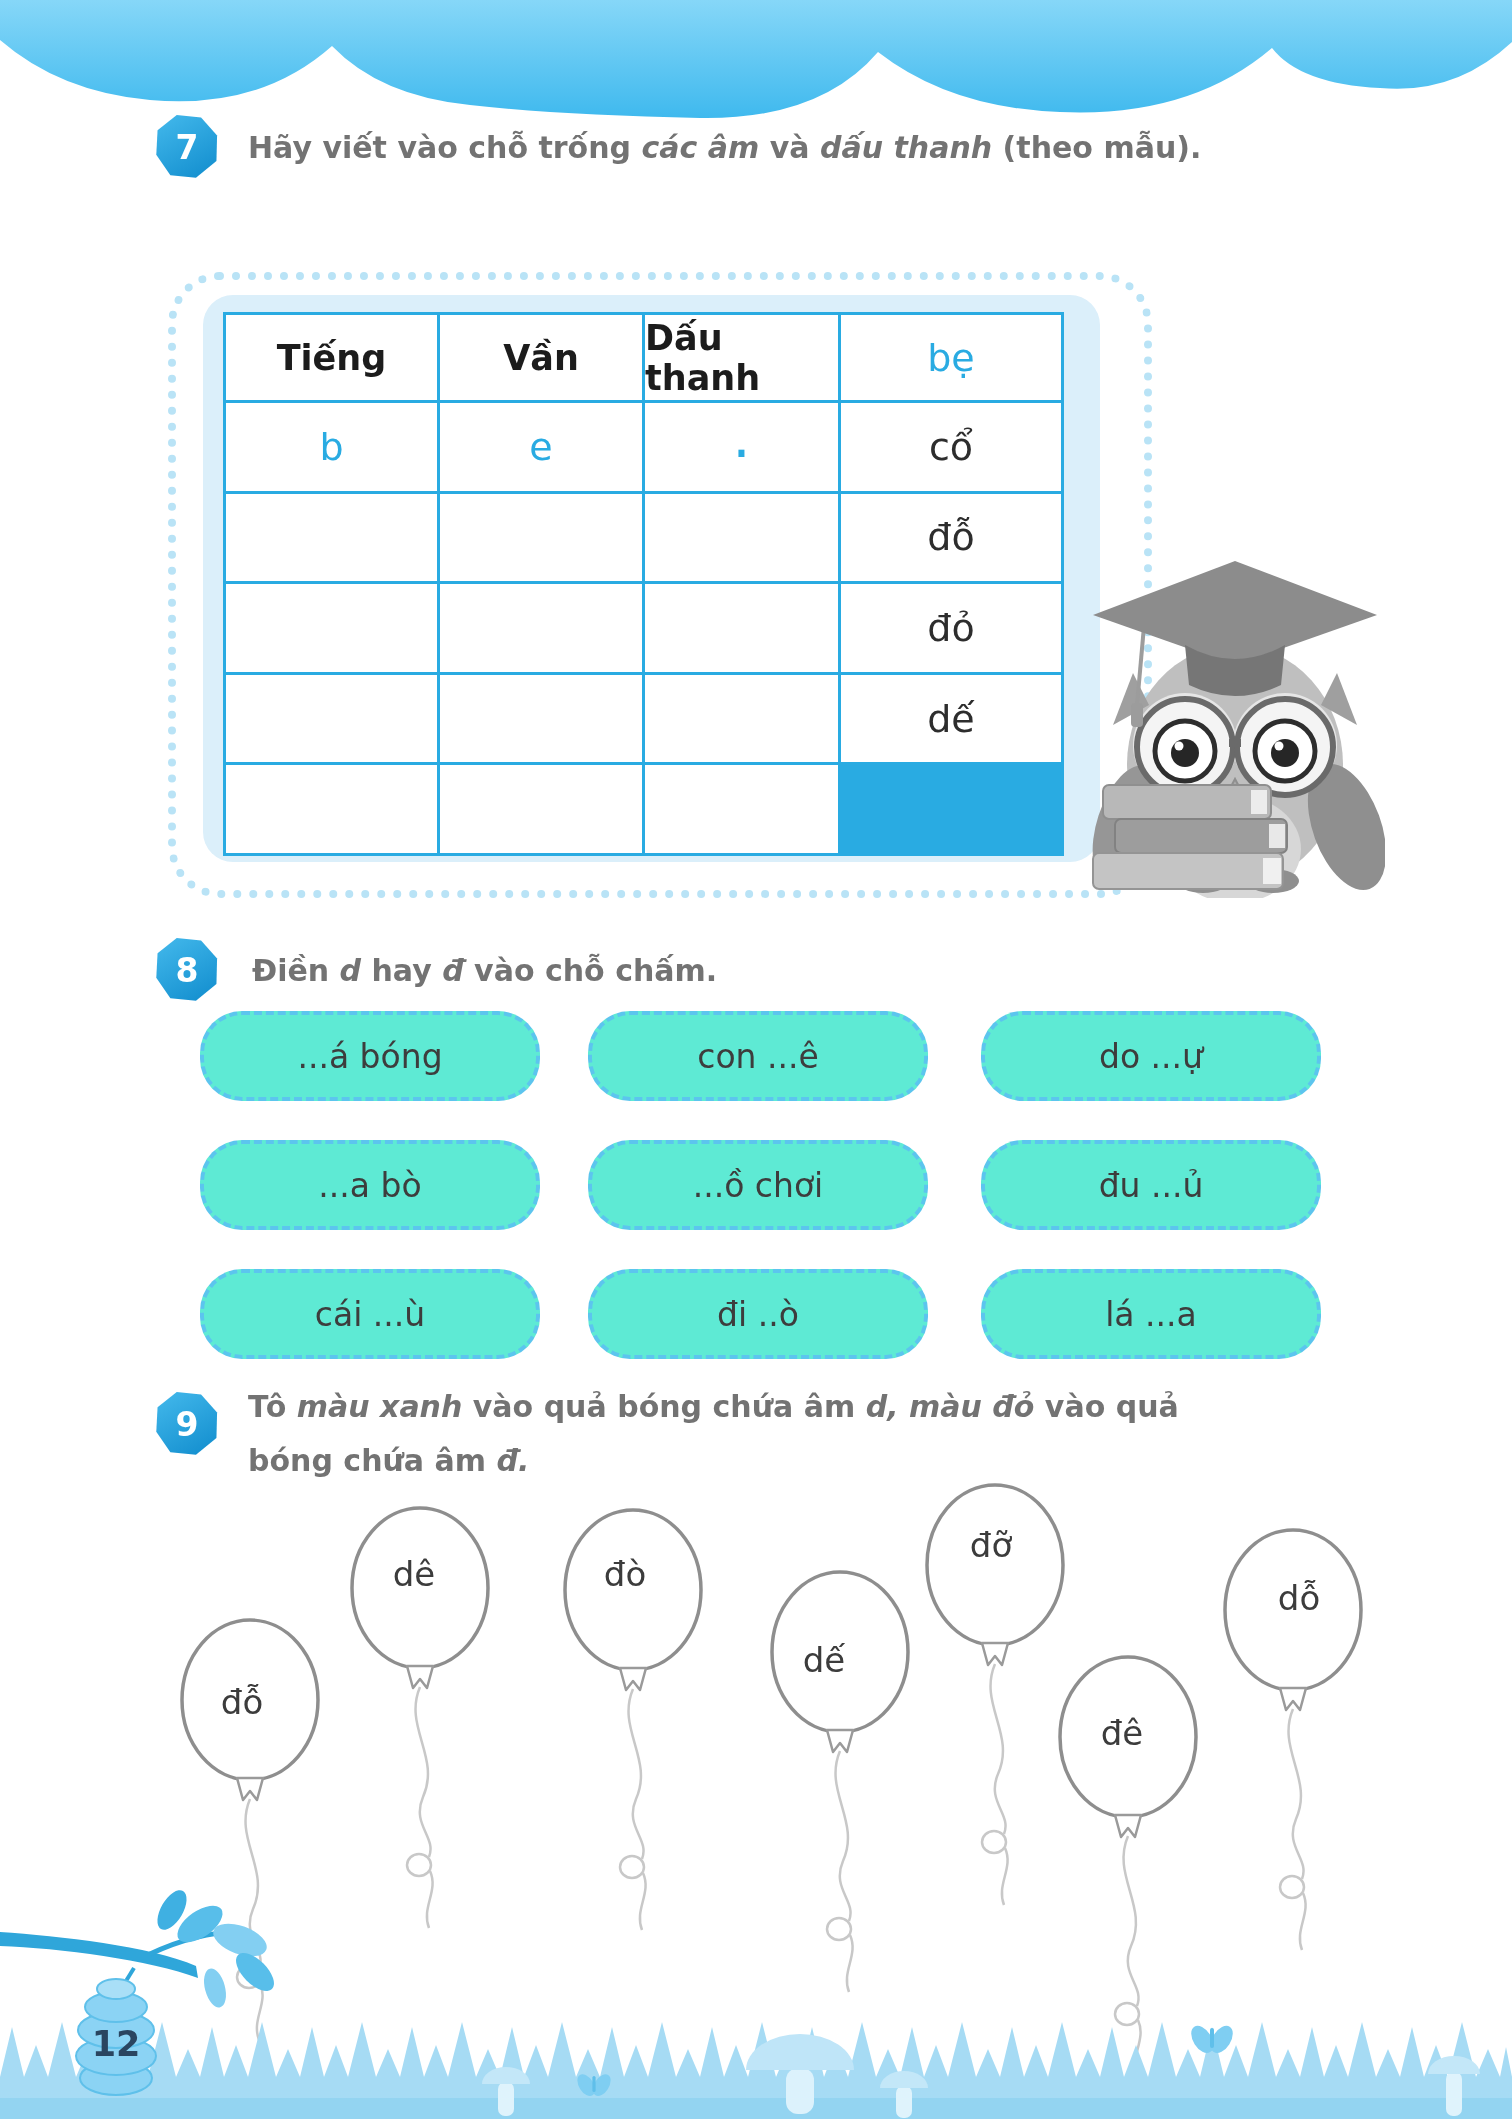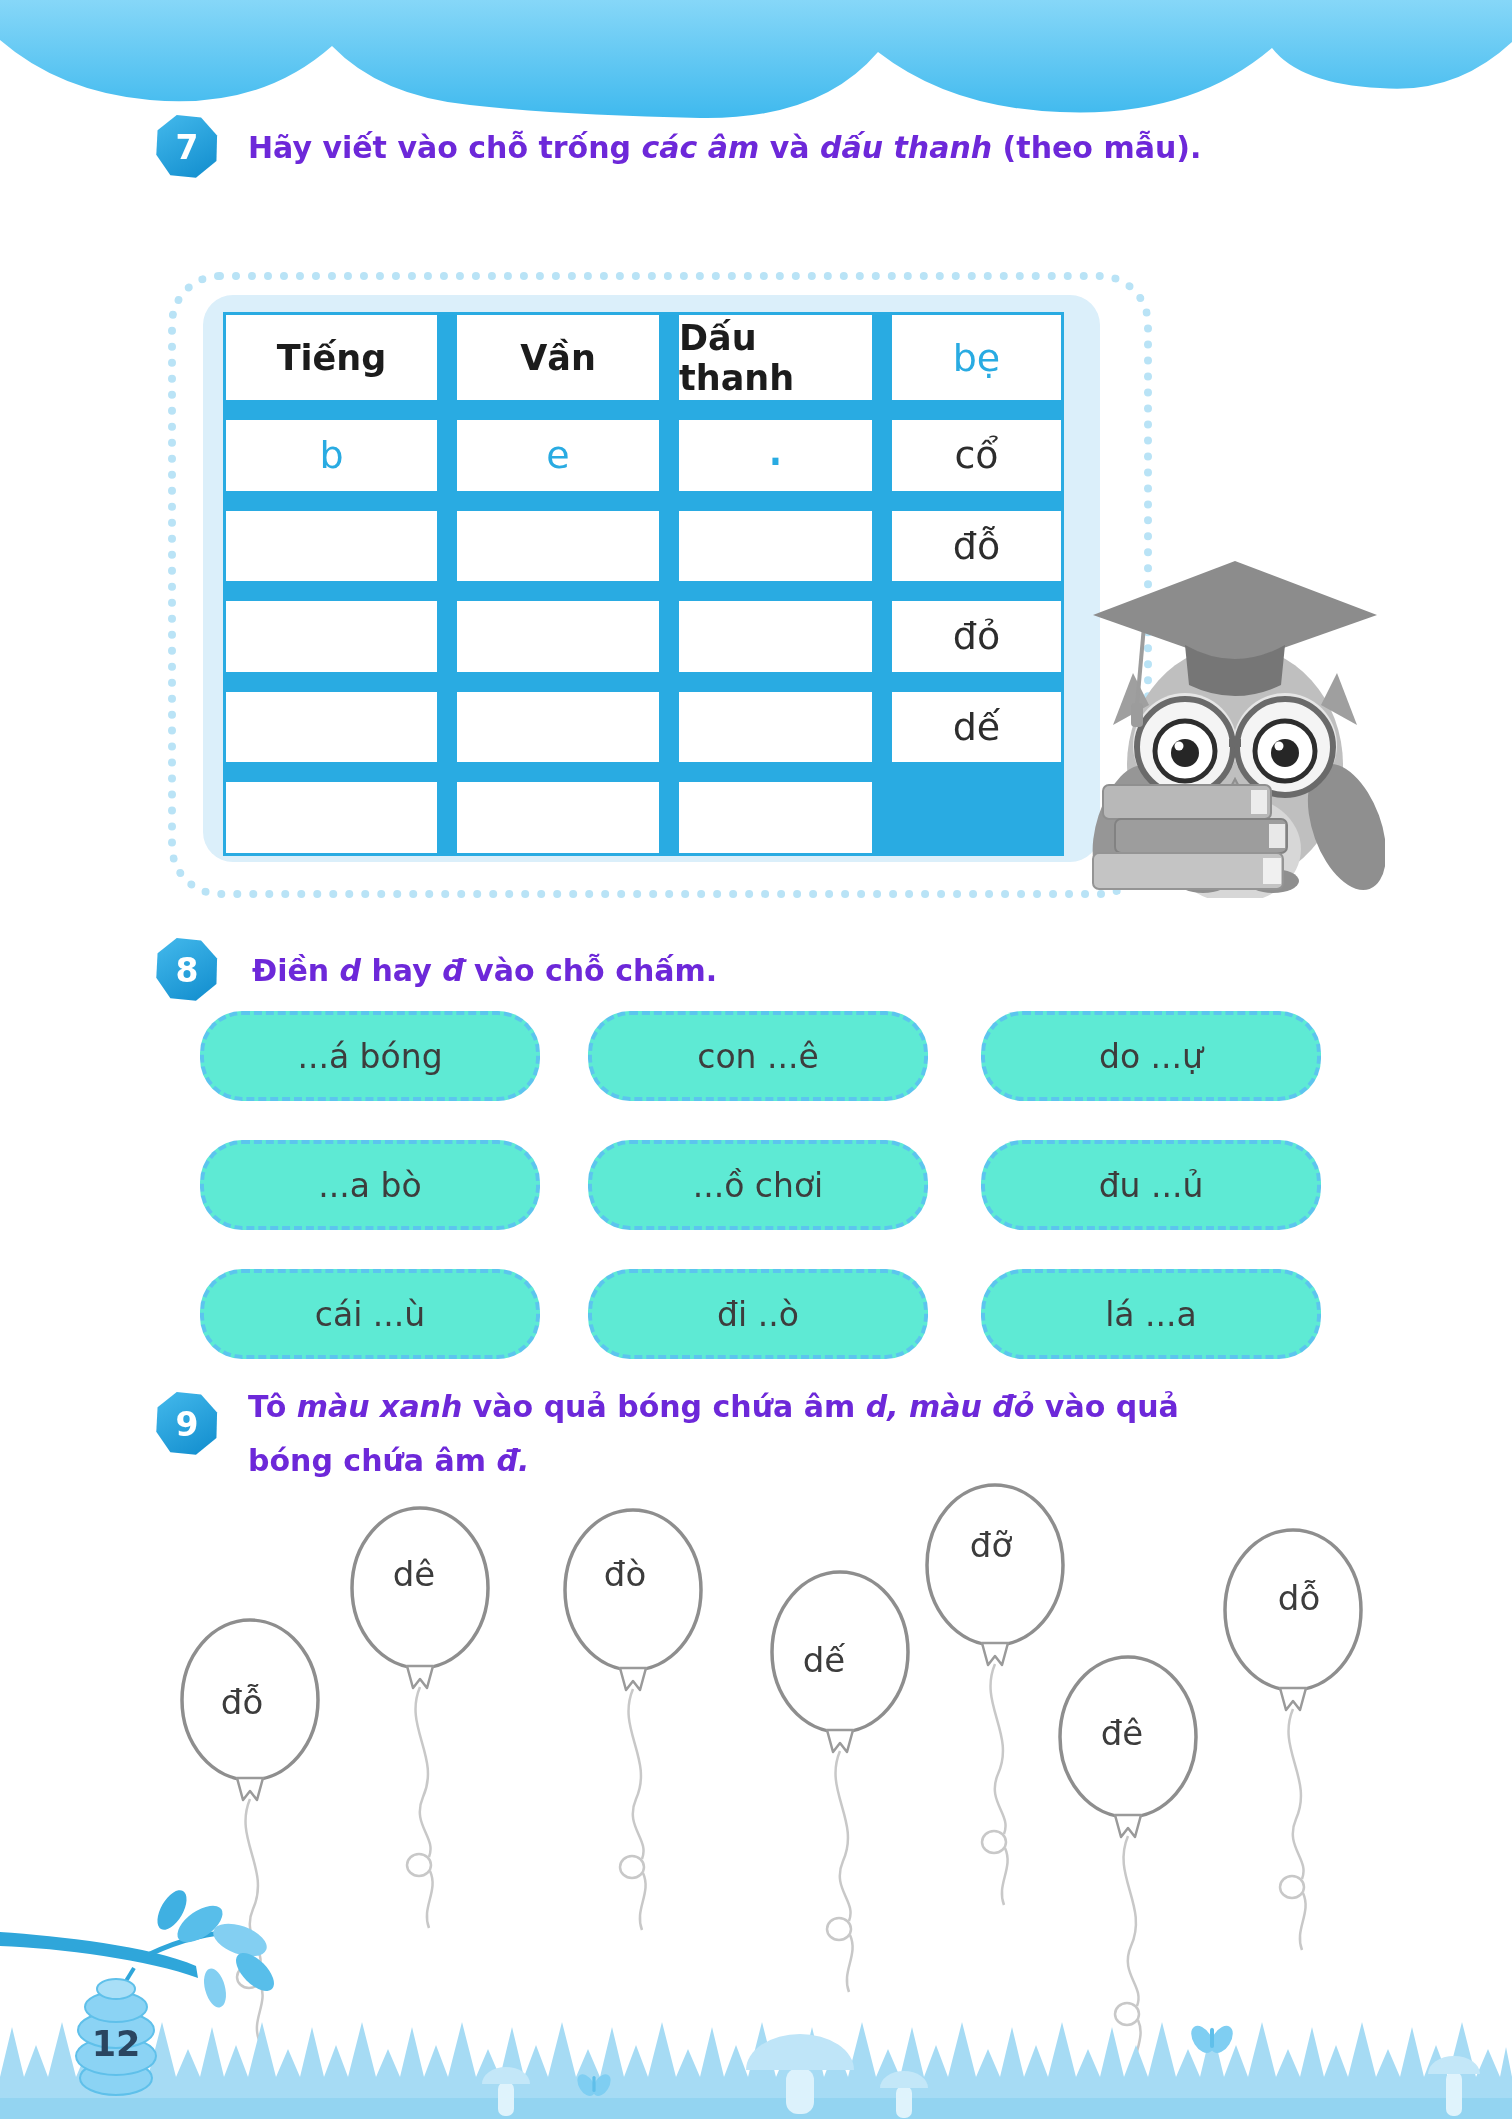--- a/index.html
+++ b/index.html
@@ -13,36 +13,36 @@
   .badge{
     position:absolute;width:64px;height:64px;display:flex;align-items:center;justify-content:center;
     background:linear-gradient(150deg,#3fb5e9 10%,#1792d1 85%);
     clip-path:polygon(34% 0%,72% 4%,97% 32%,96% 72%,64% 98%,24% 94%,2% 62%,4% 24%);
   }
   .badge span{color:#ffffff;font-size:33px;font-weight:bold;}
 
   
   .ex-title{
     position:absolute;display:flex;align-items:center;white-space:pre;
-    color:#6d28d9;font-size:30px;font-weight:bold;height:64px;
+    color:#737373;font-size:30px;font-weight:bold;height:64px;
   }
   .ex-title .run-i{font-style:italic;}
 
   
   .dotted-frame{
     position:absolute;left:168px;top:272px;width:968px;height:610px;
     border:8px dotted #b9e3f6;border-radius:52px;
   }
   .table-panel{
     position:absolute;left:203px;top:295px;width:897px;height:567px;
     background:#dbeffa;border-radius:30px;
   }
   .sound-table{
     position:absolute;left:223px;top:312px;width:835px;height:538px;
-    background:#29abe2;display:grid;padding:3px;gap:20px;
+    background:#29abe2;display:grid;padding:3px;gap:3px;
     grid-template-columns:211px 202px 193px 1fr;
     grid-template-rows:85px repeat(5,1fr);
   }
   .cell{
     background:#ffffff;display:flex;align-items:center;justify-content:center;
     font-size:38px;color:#2d2d2d;
   }
   .cell.th{font-weight:bold;font-size:35px;color:#1c1c1c;}
   .cell.example{color:#29abe2;}
   .cell.example .tone-dot{font-size:58px;line-height:8px;margin-top:-20px;}

